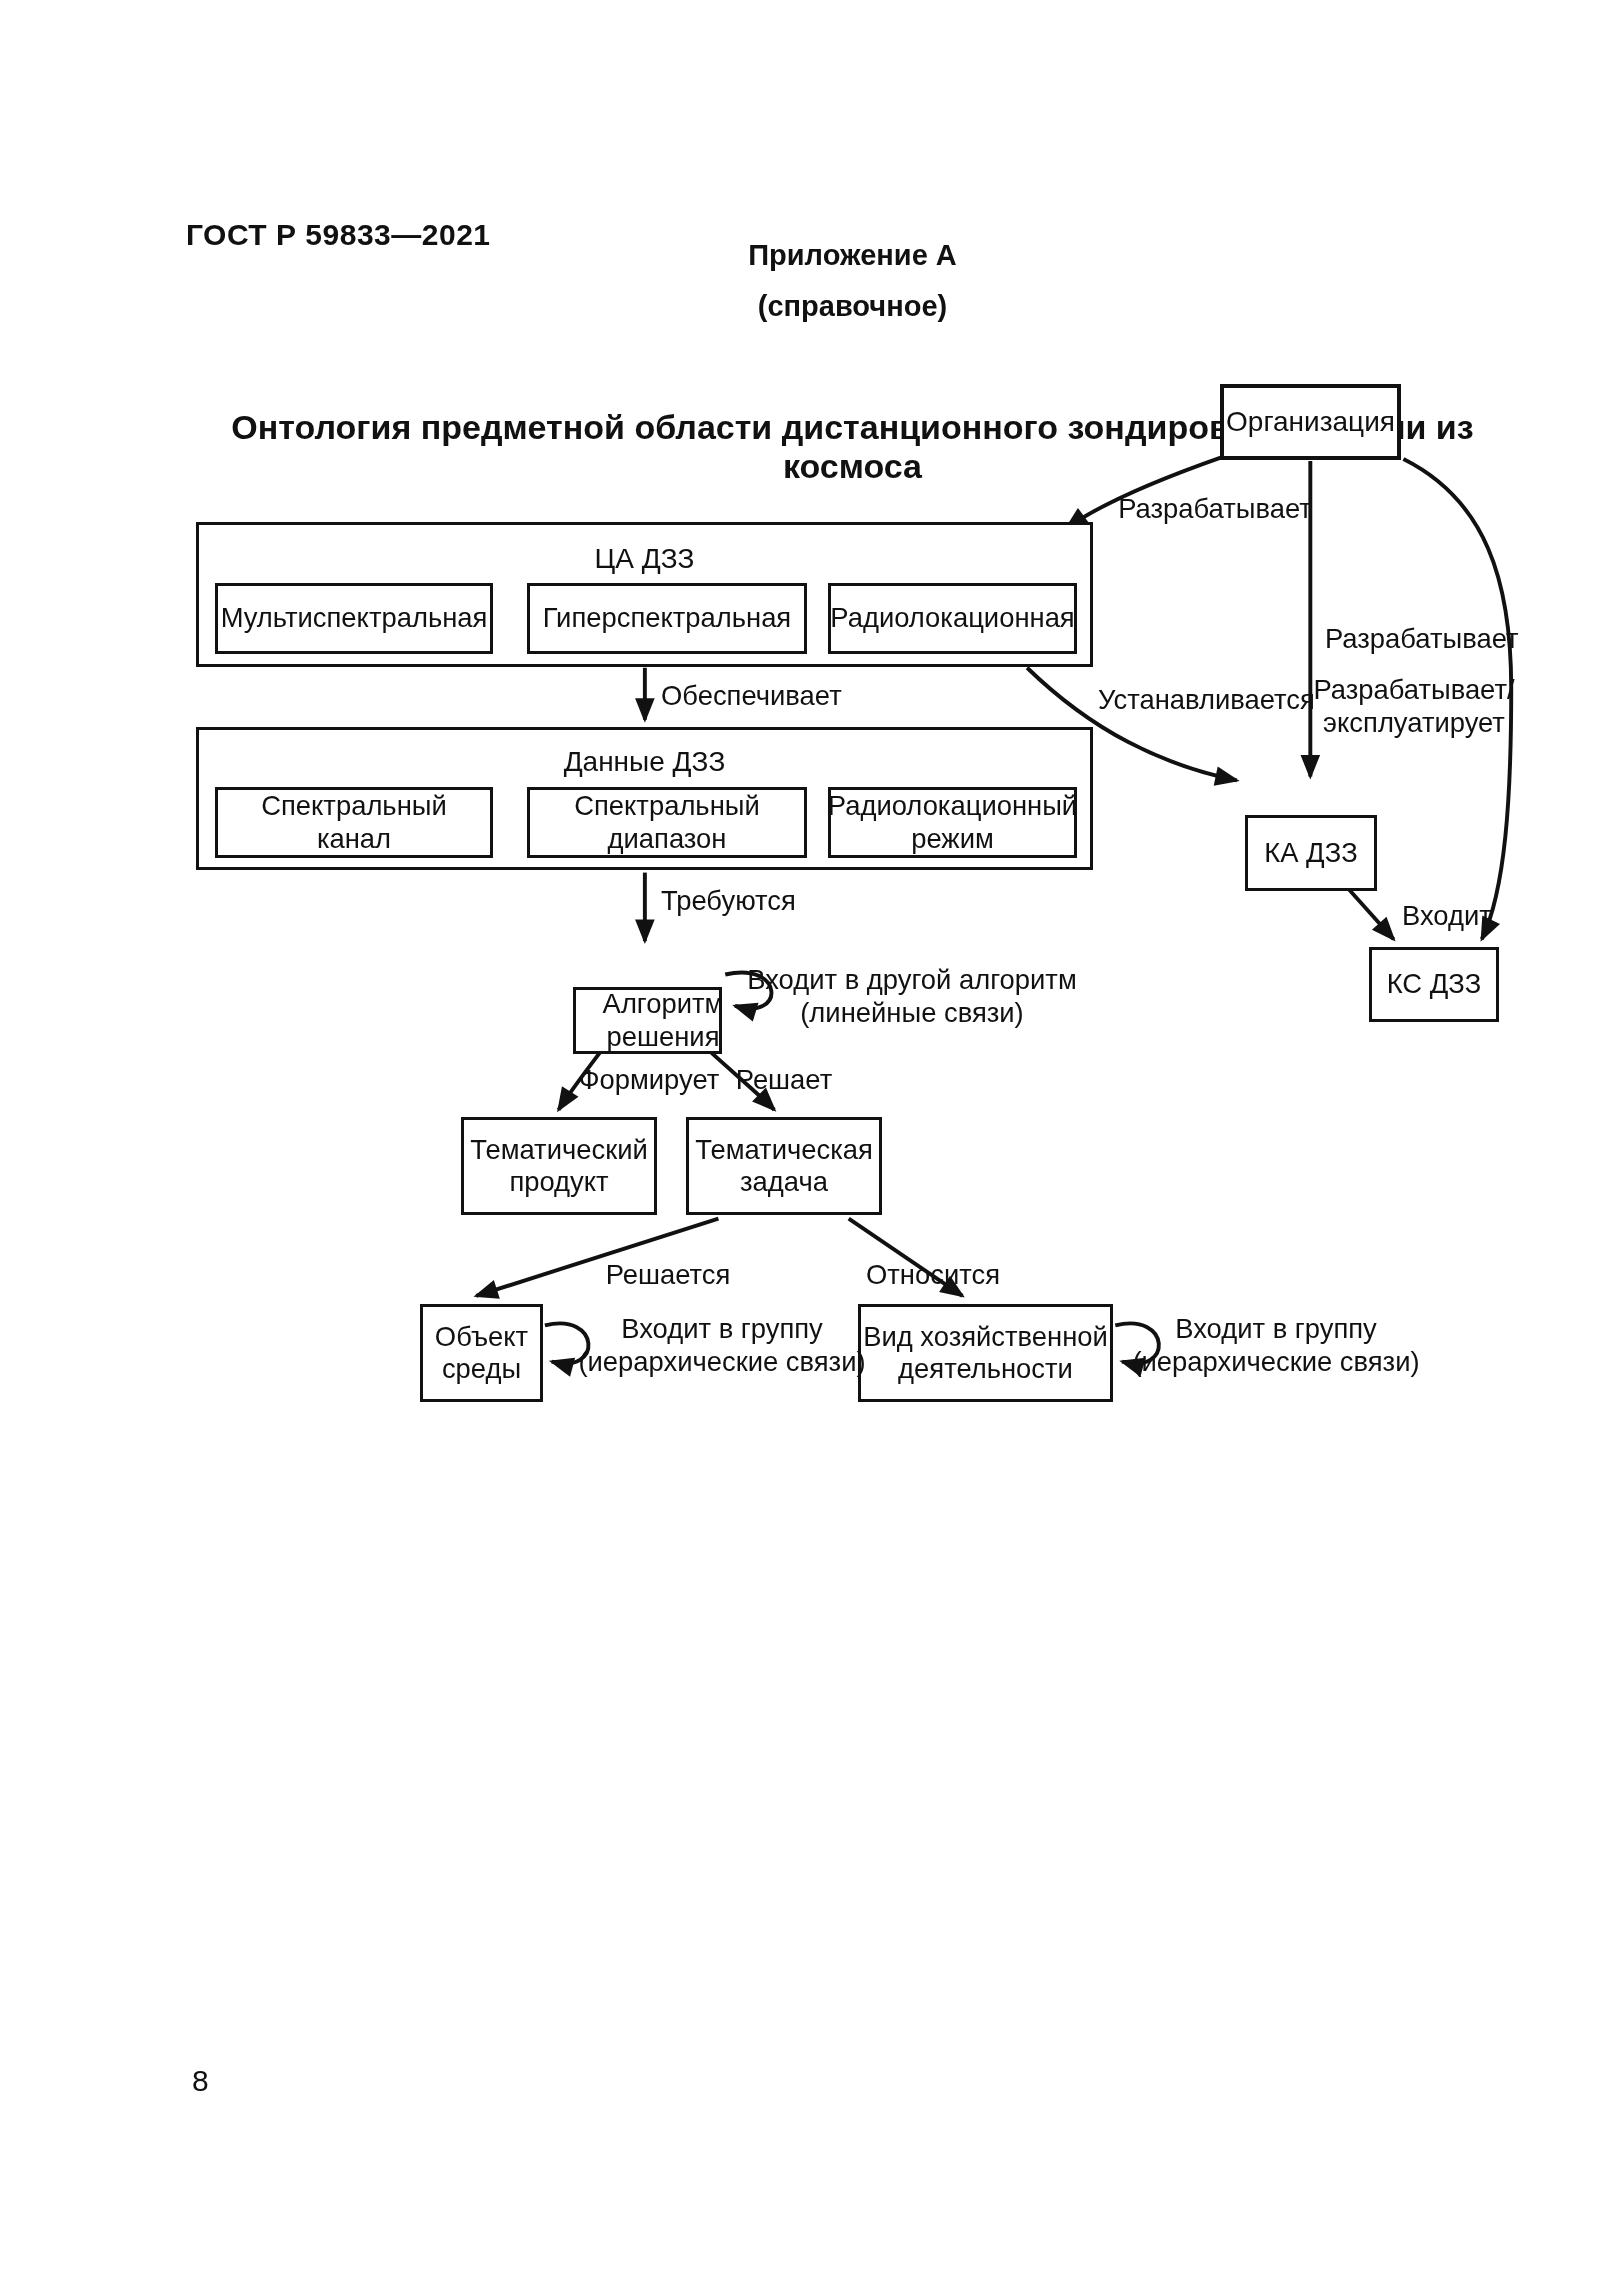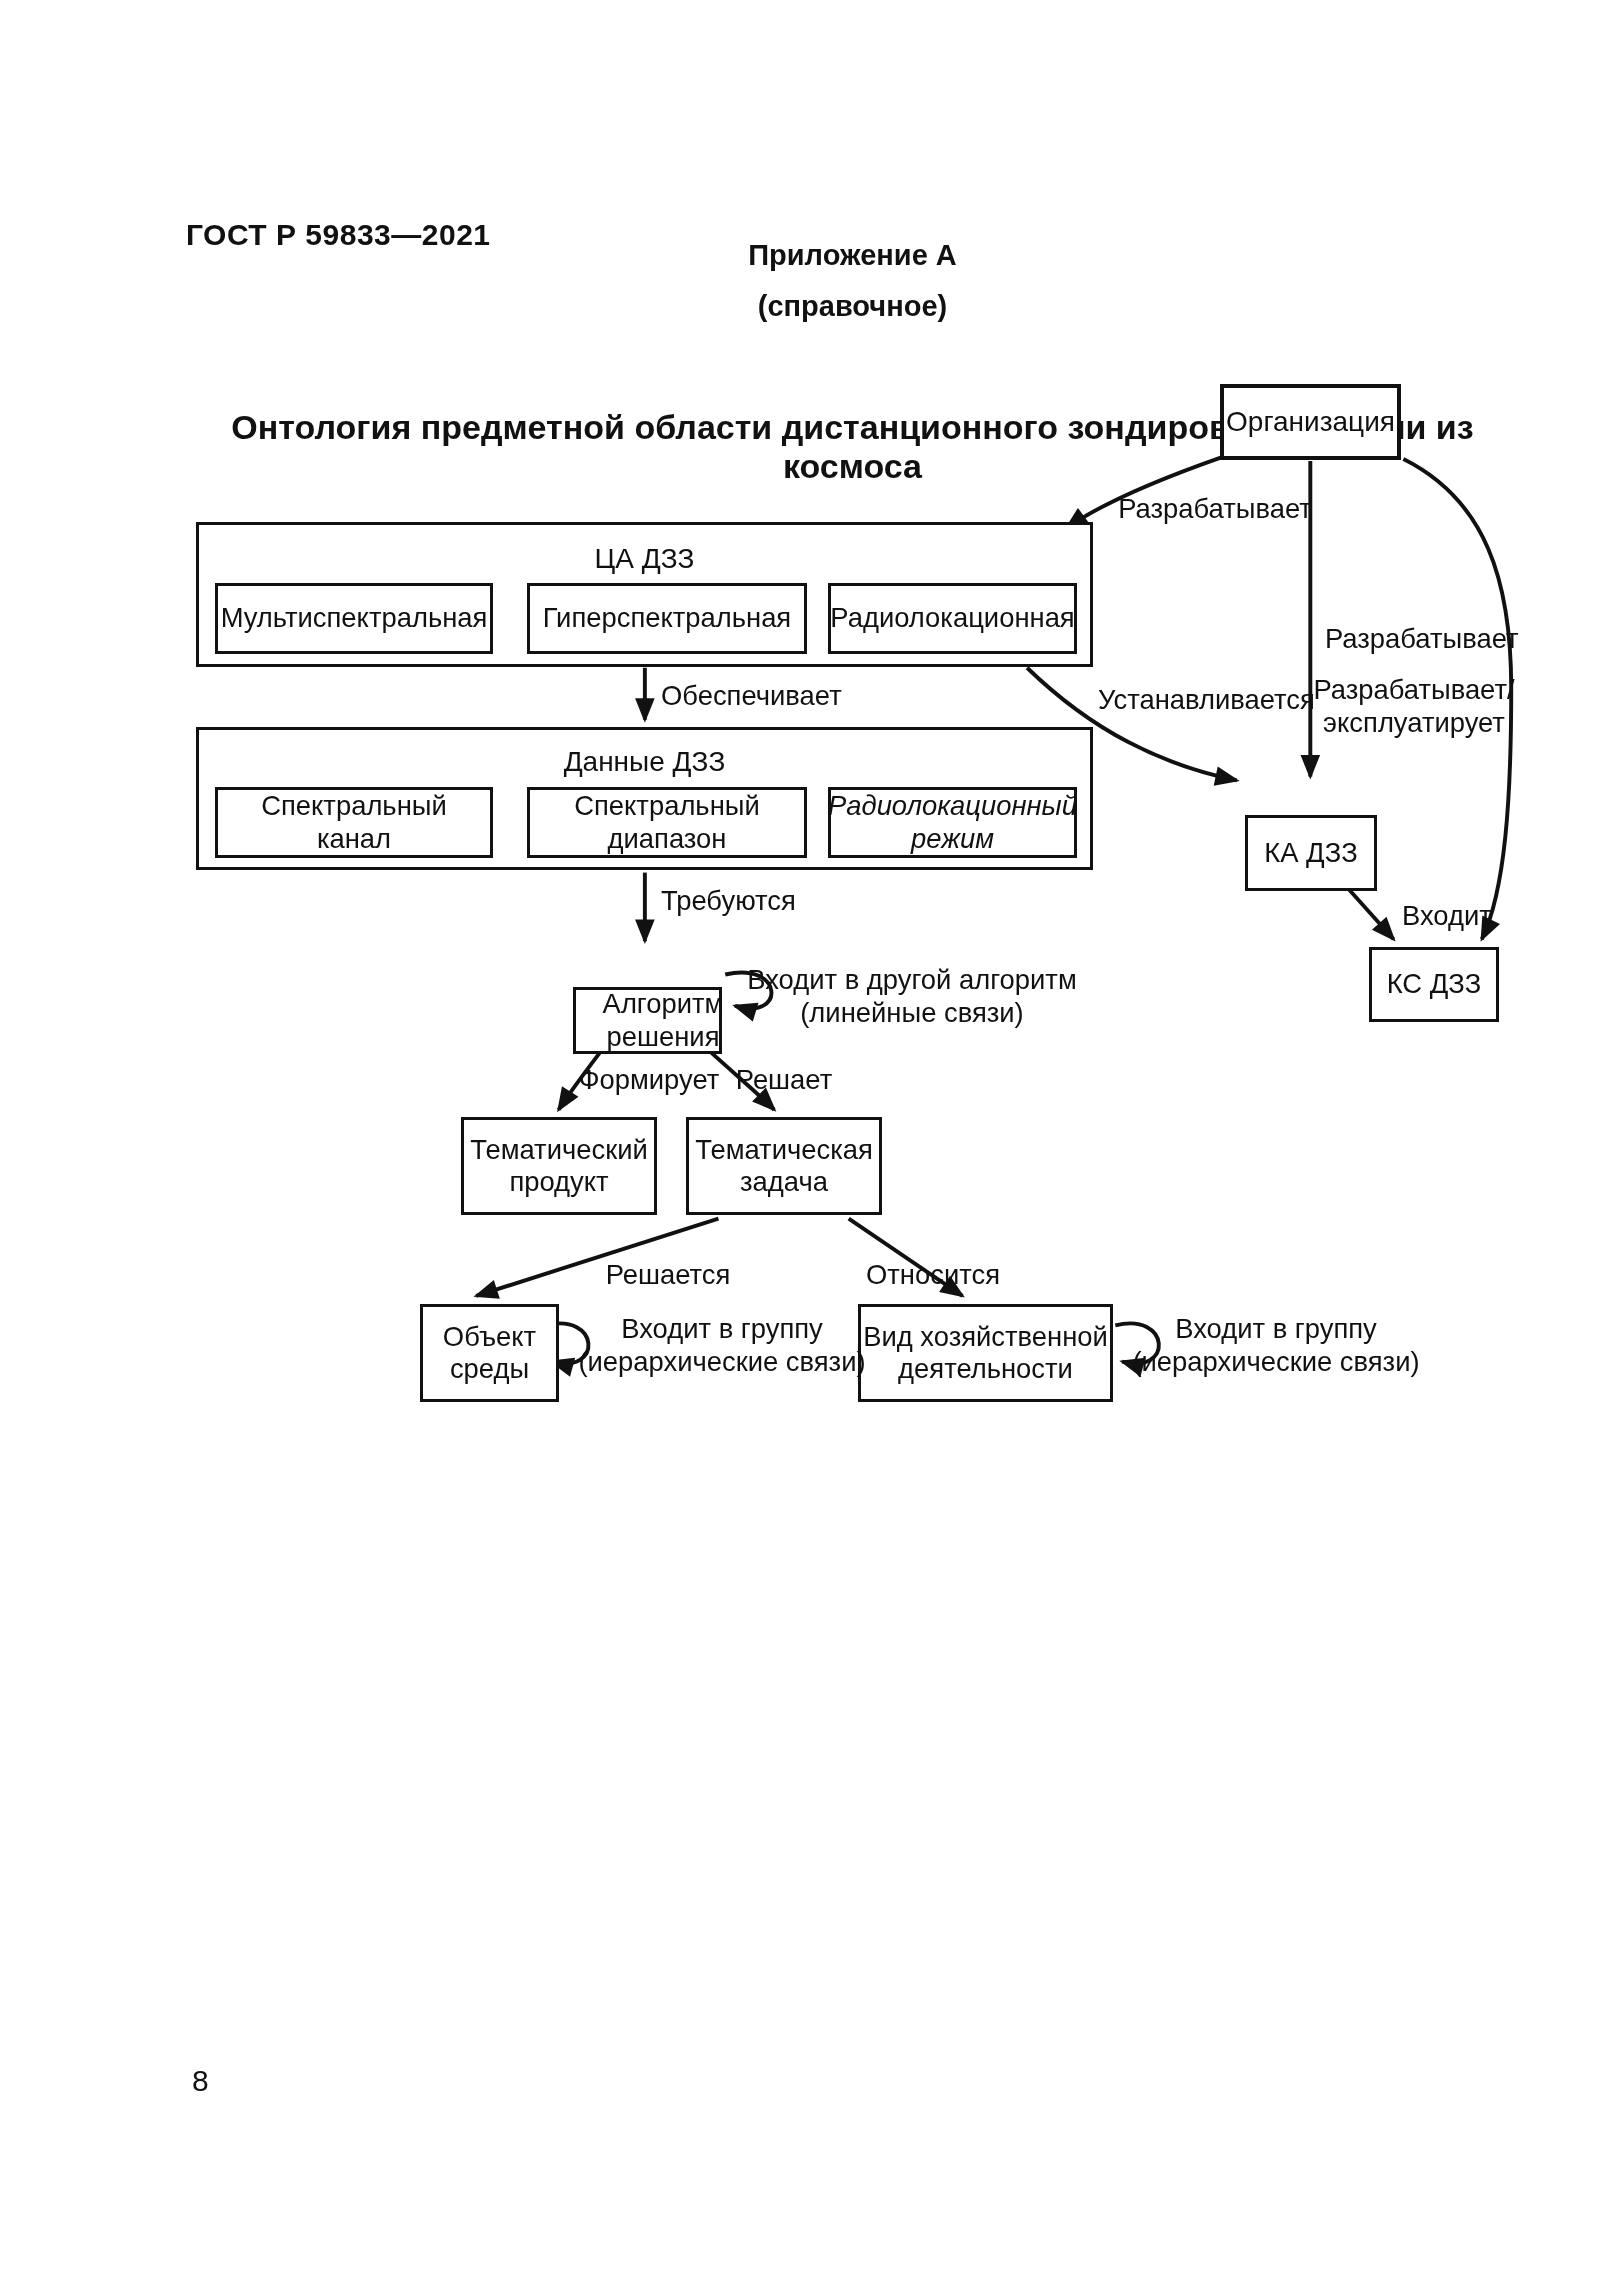--- a/index.html
+++ b/index.html
@@ -76,35 +76,35 @@
 <div class="node" style="left:527px;top:583px;width:280px;height:71px;">Гиперспектральная</div>
 <div class="node" style="left:828px;top:583px;width:249px;height:71px;">Радиолокационная</div>
 
 <div class="container-box" style="left:196px;top:727px;width:897px;height:143px;">
   <div class="container-title" style="top:15.7px;">Данные ДЗЗ</div>
 </div>
 <div class="node" style="left:215px;top:787px;width:278px;height:71px;">Спектральный
 канал</div>
 <div class="node" style="left:527px;top:787px;width:280px;height:71px;">Спектральный
 диапазон</div>
-<div class="node" style="left:828px;top:787px;width:249px;height:71px;font-style:italic;">Радиолокационный
+<div class="node" style="left:828px;top:787px;width:249px;height:71px;">Радиолокационный
 режим</div>
 
 <div class="node" style="left:1245px;top:815px;width:132px;height:76px;">КА ДЗЗ</div>
 <div class="node" style="left:1369px;top:947px;width:130px;height:75px;">КС ДЗЗ</div>
 
 <div class="node" style="left:573px;top:987px;width:149px;height:67px;padding-left:31px;">Алгоритм
 решения</div>
 
 <div class="node" style="left:461px;top:1117px;width:196px;height:98px;">Тематический
 продукт</div>
 <div class="node" style="left:686px;top:1117px;width:196px;height:98px;text-align:center;">Тематическая
 задача</div>
 
-<div class="node" style="left:420px;top:1304px;width:139px;height:98px;">Объект
+<div class="node" style="left:420px;top:1304px;width:123px;height:98px;">Объект
 среды</div>
 <div class="node" style="left:858px;top:1304px;width:255px;height:98px;">Вид хозяйственной
 деятельности</div>
 
 <div class="edge-label centered" style="left:1215px;top:493px;">Разрабатывает</div>
 <div class="edge-label" style="left:1325px;top:623px;">Разрабатывает</div>
 <div class="edge-label centered" style="left:1414px;top:674px;">Разрабатывает/
 эксплуатирует</div>
 <div class="edge-label" style="left:1098px;top:684px;">Устанавливается</div>
 <div class="edge-label" style="left:661px;top:680px;">Обеспечивает</div>

